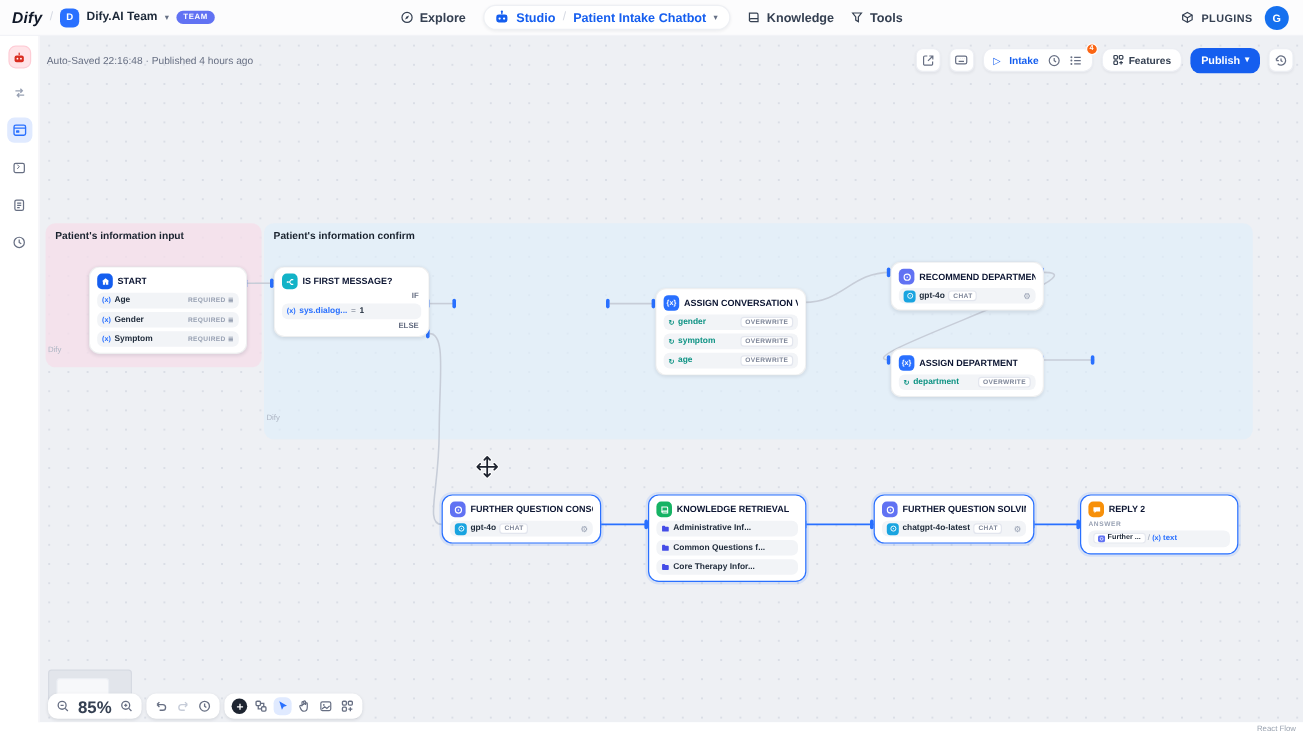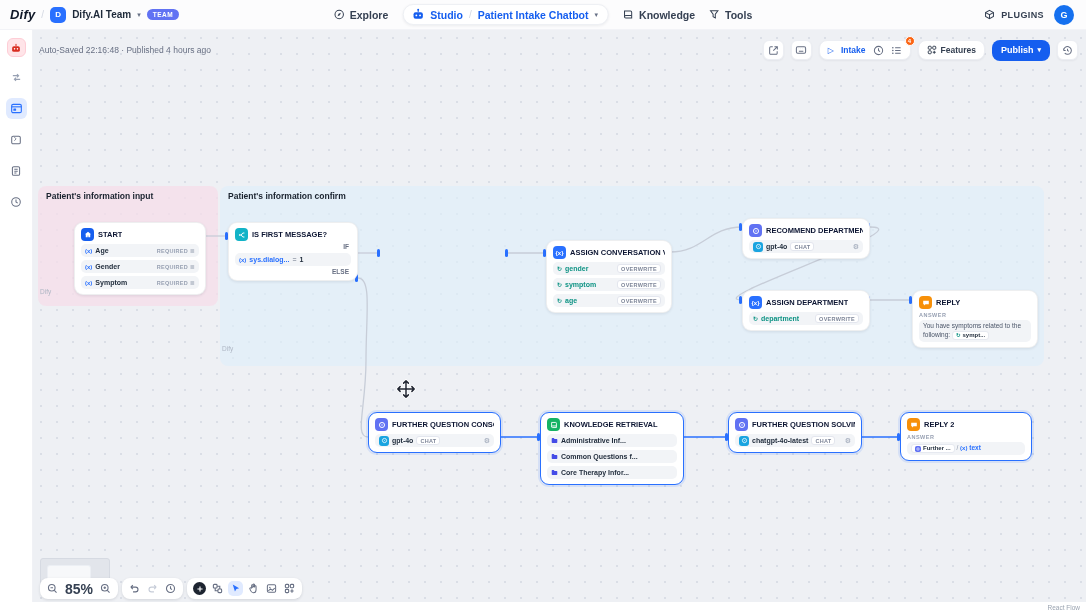--- a/index.html
+++ b/index.html
@@ -460,38 +460,20 @@
       <span class="n-icon" style="background:#2970ff;">{x}</span>
       <span class="n-title">ASSIGN DEPARTMENT</span>
     </div>
     <div class="row">
       <span class="teal" style="font-size:6px;">↻</span>
       <span class="teal">department</span>
       <span class="ow">OVERWRITE</span>
     </div>
   </div>
 
-  <div class="node" style="left:879px;top:260px;width:126px;">
-    <div class="n-head">
-      <span class="n-icon" style="background:#f79009;">
-        <svg width="8" height="8" viewBox="0 0 10 10" fill="#fff">
-            <path d="M1.5 2.2h7v4.4H4.4L2.6 8.2V6.6H1.5z"></path>
-          </svg>
-      </span>
-      <span class="n-title">REPLY</span>
-    </div>
-    <div class="ans-lbl">ANSWER</div>
-    <div class="ans-box">
-      <span>You have symptoms related to the following:</span>
-      <span class="chip">
-        <span class="teal" style="font-size:5.5px;">↻</span>
-        <span>sympt...</span>
-      </span>
-    </div>
-  </div>
 
   <div class="move-cursor">
     <svg width="22" height="22" viewBox="0 0 24 24">
         <g stroke="#fff" stroke-width="3.4" fill="none" stroke-linecap="round" stroke-linejoin="round">
           <path d="M12 3v18M3 12h18M12 3l-2.6 2.6M12 3l2.6 2.6M12 21l-2.6-2.6M12 21l2.6-2.6M3 12l2.6-2.6M3 12l2.6 2.6M21 12l-2.6-2.6M21 12l-2.6 2.6"></path>
         </g>
         <g stroke="#1f2430" stroke-width="1.6" fill="none" stroke-linecap="round" stroke-linejoin="round">
           <path d="M12 3v18M3 12h18M12 3l-2.6 2.6M12 3l2.6 2.6M12 21l-2.6-2.6M12 21l2.6-2.6M3 12l2.6-2.6M3 12l2.6 2.6M21 12l-2.6-2.6M21 12l-2.6 2.6"></path>
         </g>
       </svg>
@@ -513,21 +495,21 @@
             <circle cx="5" cy="5" r="3"></circle>
             <circle cx="5" cy="5" r="0.7" fill="#fff" stroke="none"></circle>
           </svg>
       </span>
       <span class="name">gpt-4o</span>
       <span class="mode-badge">CHAT</span>
       <span class="gear" style="margin-left:auto;">⚙</span>
     </div>
   </div>
 
-  <div class="node selected" style="left:507px;top:382px;width:144px;">
+  <div class="node selected" style="left:507px;top:382px;width:132px;">
     <div class="n-head">
       <span class="n-icon" style="background:#16b364;">
         <svg width="8" height="8" viewBox="0 0 10 10" fill="none" stroke="#fff" stroke-width="1.1">
             <path d="M2 1.8h5a1 1 0 0 1 1 1v5.4H3a1 1 0 0 1-1-1z"></path>
             <path d="M2 7.2a1 1 0 0 1 1-1h5"></path>
           </svg>
       </span>
       <span class="n-title">KNOWLEDGE RETRIEVAL</span>
     </div>
     <div class="row">

